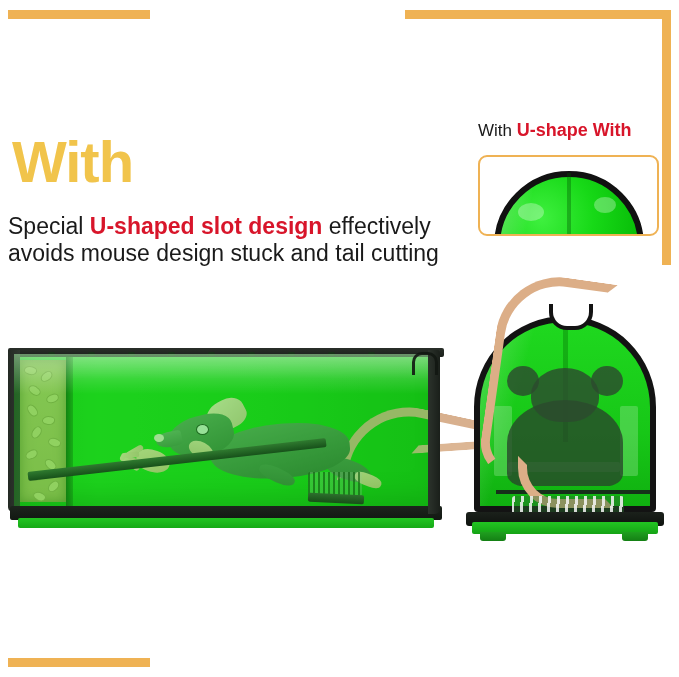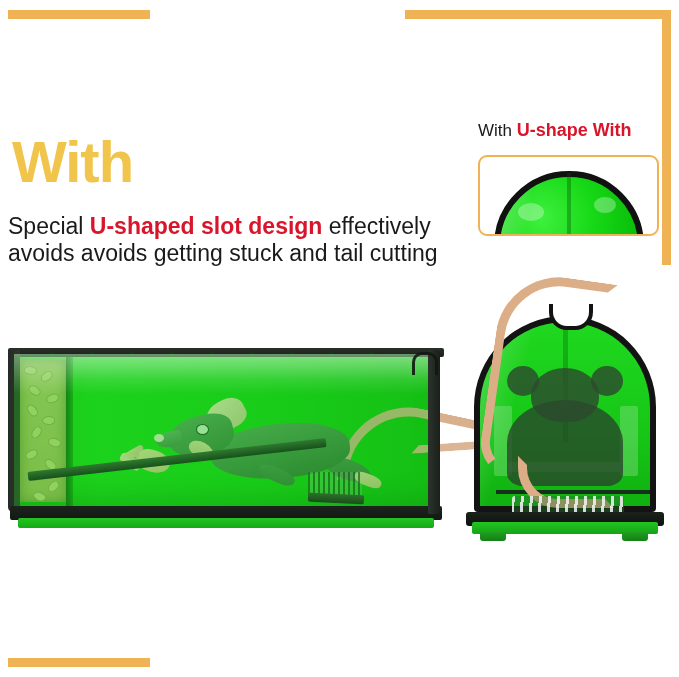--- a/index.html
+++ b/index.html
@@ -334,21 +334,21 @@
   <div class="bar" id="bracket-tl"></div>
   <div class="bar" id="bracket-bl"></div>
   <div class="bar" id="bracket-tr-h"></div>
   <div class="bar" id="bracket-tr-v"></div>
 
   <div id="ours-heading">With</div>
 
   <div class="body-line" id="body-line-1">
     <span>Special </span><span class="hl-red">U-shaped slot design</span><span> effectively</span>
   </div>
-  <div class="body-line" id="body-line-2">avoids avoids getting stuck and tail cutting</div>
+  <div class="body-line" id="body-line-2">avoids mouse design stuck and tail cutting</div>
 
   <div id="inset-label">
     <span>With </span><span class="hl-red">U-shape With</span>
   </div>
 
   <div id="inset-box">
     <div id="inset-arch">
       <div class="arch-gloss" style="left:18px;top:26px;width:26px;height:18px;"></div>
       <div class="arch-gloss" style="left:94px;top:20px;width:22px;height:16px;"></div>
 

